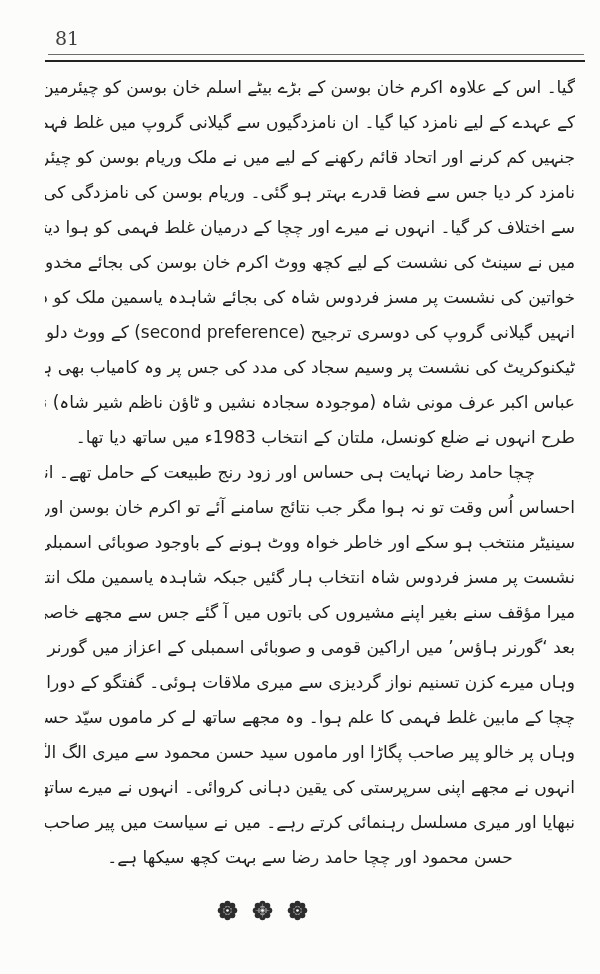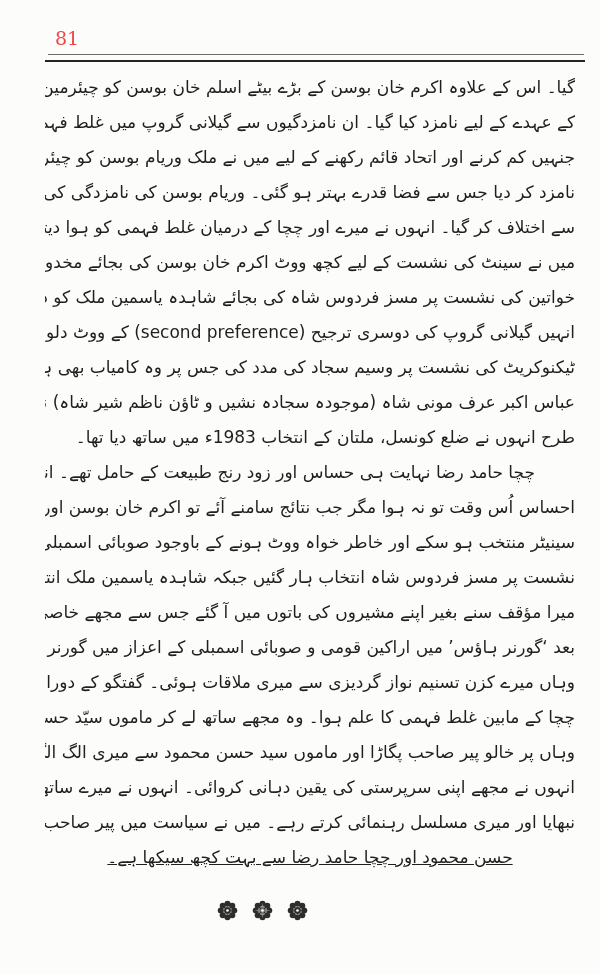--- a/index.html
+++ b/index.html
@@ -21,21 +21,21 @@
     justify-content: space-between;
     align-items: flex-end;
     margin: 0 16px 0 47px;
     height: 24px;
   }
   .page-number {
     font-family: "DejaVu Serif", serif;
     font-size: 19px;
     line-height: 24px;
     padding-left: 8px;
-    color: #ef4444;
+    color: #404040;
   }
   .book-title {
     direction: rtl;
     font-size: 17px;
     font-weight: 700;
     line-height: 24px;
     color: #1c1c1c;
   }
   .rule-thin  { height: 1px;  background: #6f6d6a; margin: 4px 16px 0 48px; }
   .rule-thick { height: 2px;  background: #232323; margin: 5px 15px 0 45px; }
@@ -47,21 +47,21 @@
   .line {
     font-size: 17px;
     line-height: 35px;
     height: 35px;
     white-space: nowrap;
     text-align: justify;
     text-align-last: justify;
   }
   .line.indent   { padding-right: 40px; }
   .line.para-end { text-align: left;  text-align-last: right; }
-  .line.center   { text-align: center; text-align-last: center; text-decoration: underline; }
+  .line.center   { text-align: center; text-align-last: center; }
   .ornaments {
     display: flex;
     justify-content: center;
     align-items: center;
     gap: 12px;
     margin-top: 24px;
     position: relative;
     left: -38px;
   }
   .flower { display: block; }

